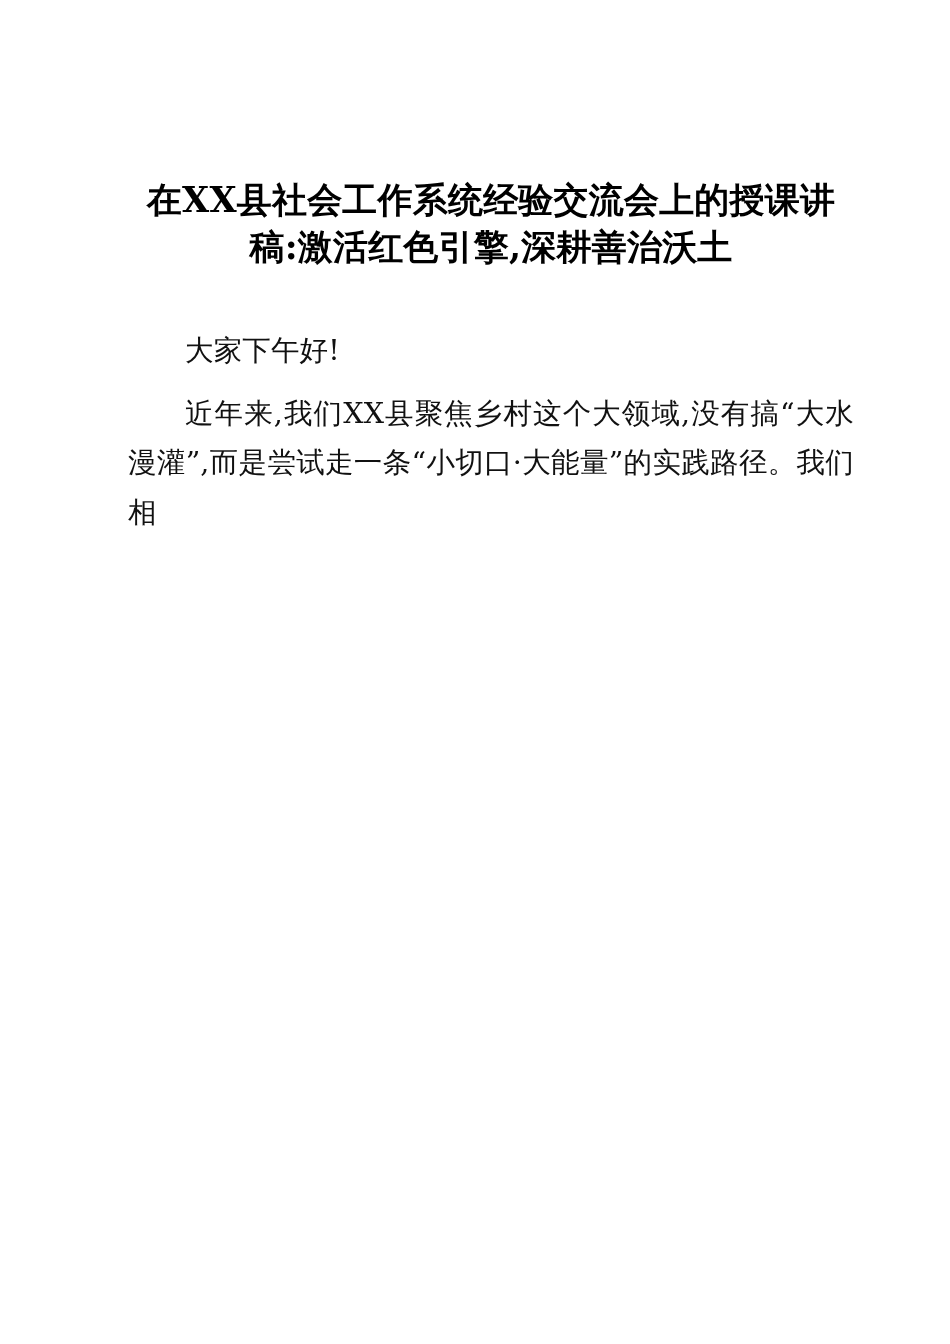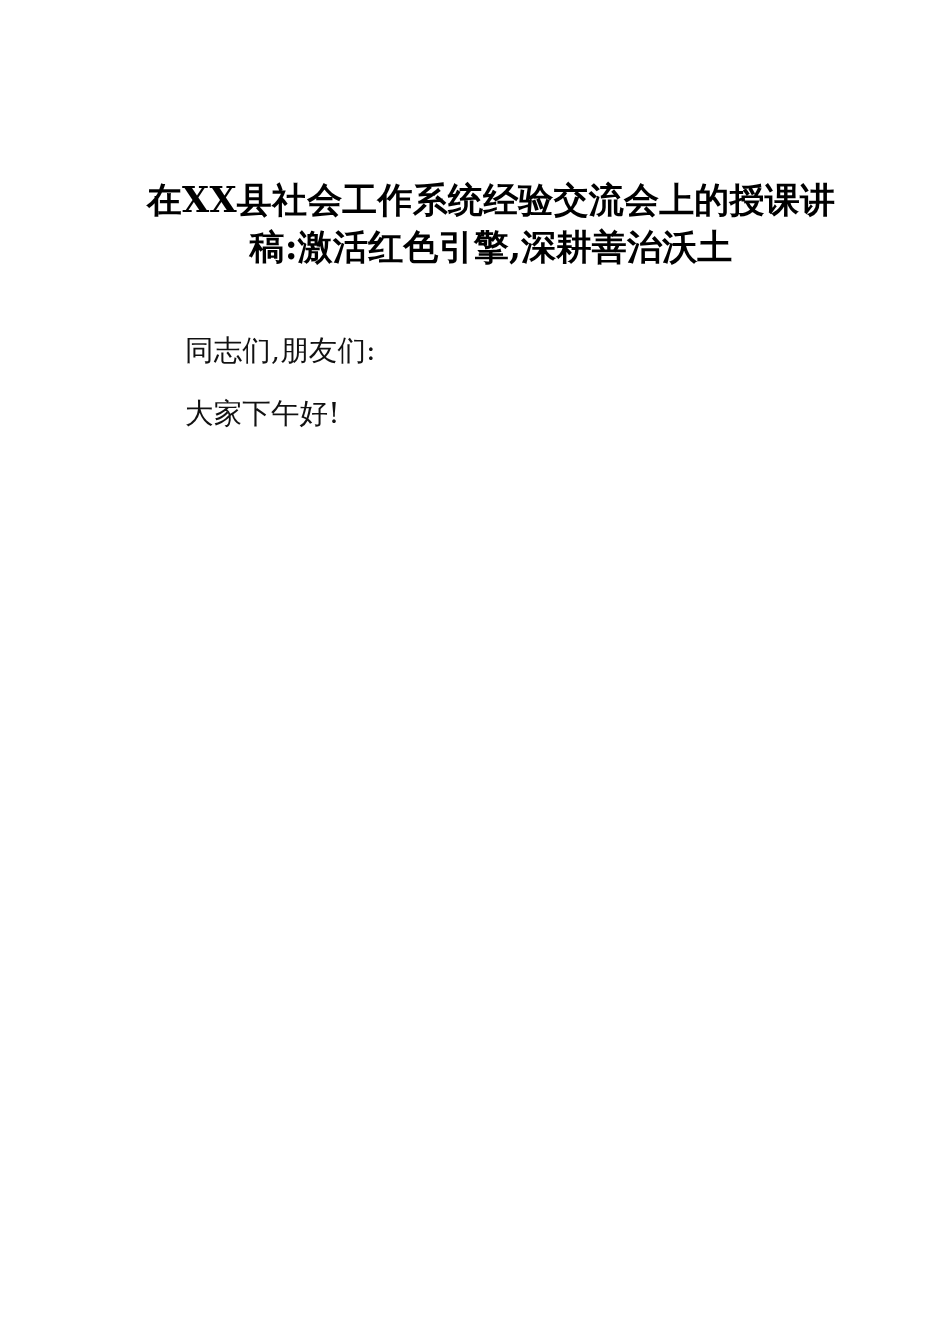--- a/index.html
+++ b/index.html
@@ -73,22 +73,22 @@
 </head>
 <body>
 
 <div class="page">
   <div class="doc-body">
 
     <h1 class="doc-title">在XX县社会工作系统经验交流会上的授课讲稿:激活红色引擎,深耕善治沃土</h1>
 
     <div class="title-spacer"></div>
 
-    <p class="para">同志们,朋友们:</p>
 
     <p class="para">大家下午好!</p>
 
 
 
+    <p class="para">近年来,我们XX县聚焦乡村这个大领域,没有搞“大水漫灌”,而是尝试走一条“小切口·大能量”的实践路径。我们相</p>
 
   </div>
   <div class="clip-bottom"></div>
 </div>
 
 </body></html>

